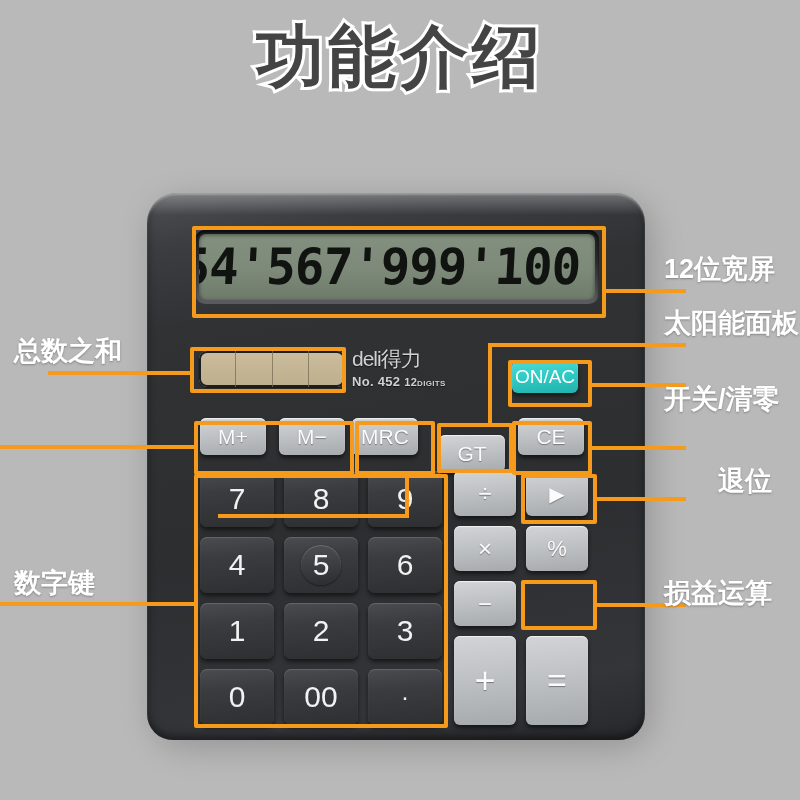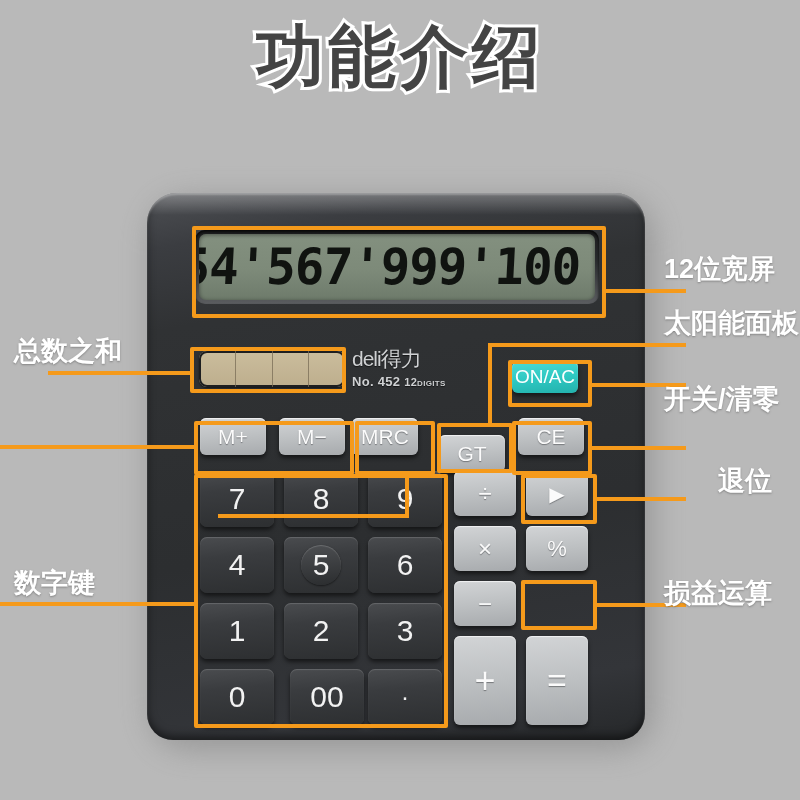--- a/index.html
+++ b/index.html
@@ -226,21 +226,21 @@
     <span class="nub"></span>
     <span class="nub-label">5</span>
   </div>
   <div class="key key-dark" style="left:221px; top:344px; width:74px; height:56px;">6</div>
 
   <div class="key key-dark" style="left:53px;  top:410px; width:74px; height:56px;">1</div>
   <div class="key key-dark" style="left:137px; top:410px; width:74px; height:56px;">2</div>
   <div class="key key-dark" style="left:221px; top:410px; width:74px; height:56px;">3</div>
 
   <div class="key key-dark" style="left:53px;  top:476px; width:74px; height:56px;">0</div>
-  <div class="key key-dark" style="left:143px; top:476px; width:74px; height:56px;">00</div>
+  <div class="key key-dark" style="left:137px; top:476px; width:74px; height:56px;">00</div>
   <div class="key key-dark" style="left:221px; top:476px; width:74px; height:56px; font-size:24px;">·</div>
 
   <div class="key key-grey" style="left:307px; top:278px; width:62px; height:45px; font-size:24px;">÷</div>
   <div class="key key-grey" style="left:379px; top:278px; width:62px; height:45px; font-size:20px;">▶</div>
 
   <div class="key key-grey" style="left:307px; top:333px; width:62px; height:45px; font-size:24px;">×</div>
   <div class="key key-grey" style="left:379px; top:333px; width:62px; height:45px; font-size:22px;">%</div>
 
   <div class="key key-grey" style="left:307px; top:388px; width:62px; height:45px; font-size:24px;">−</div>
 

